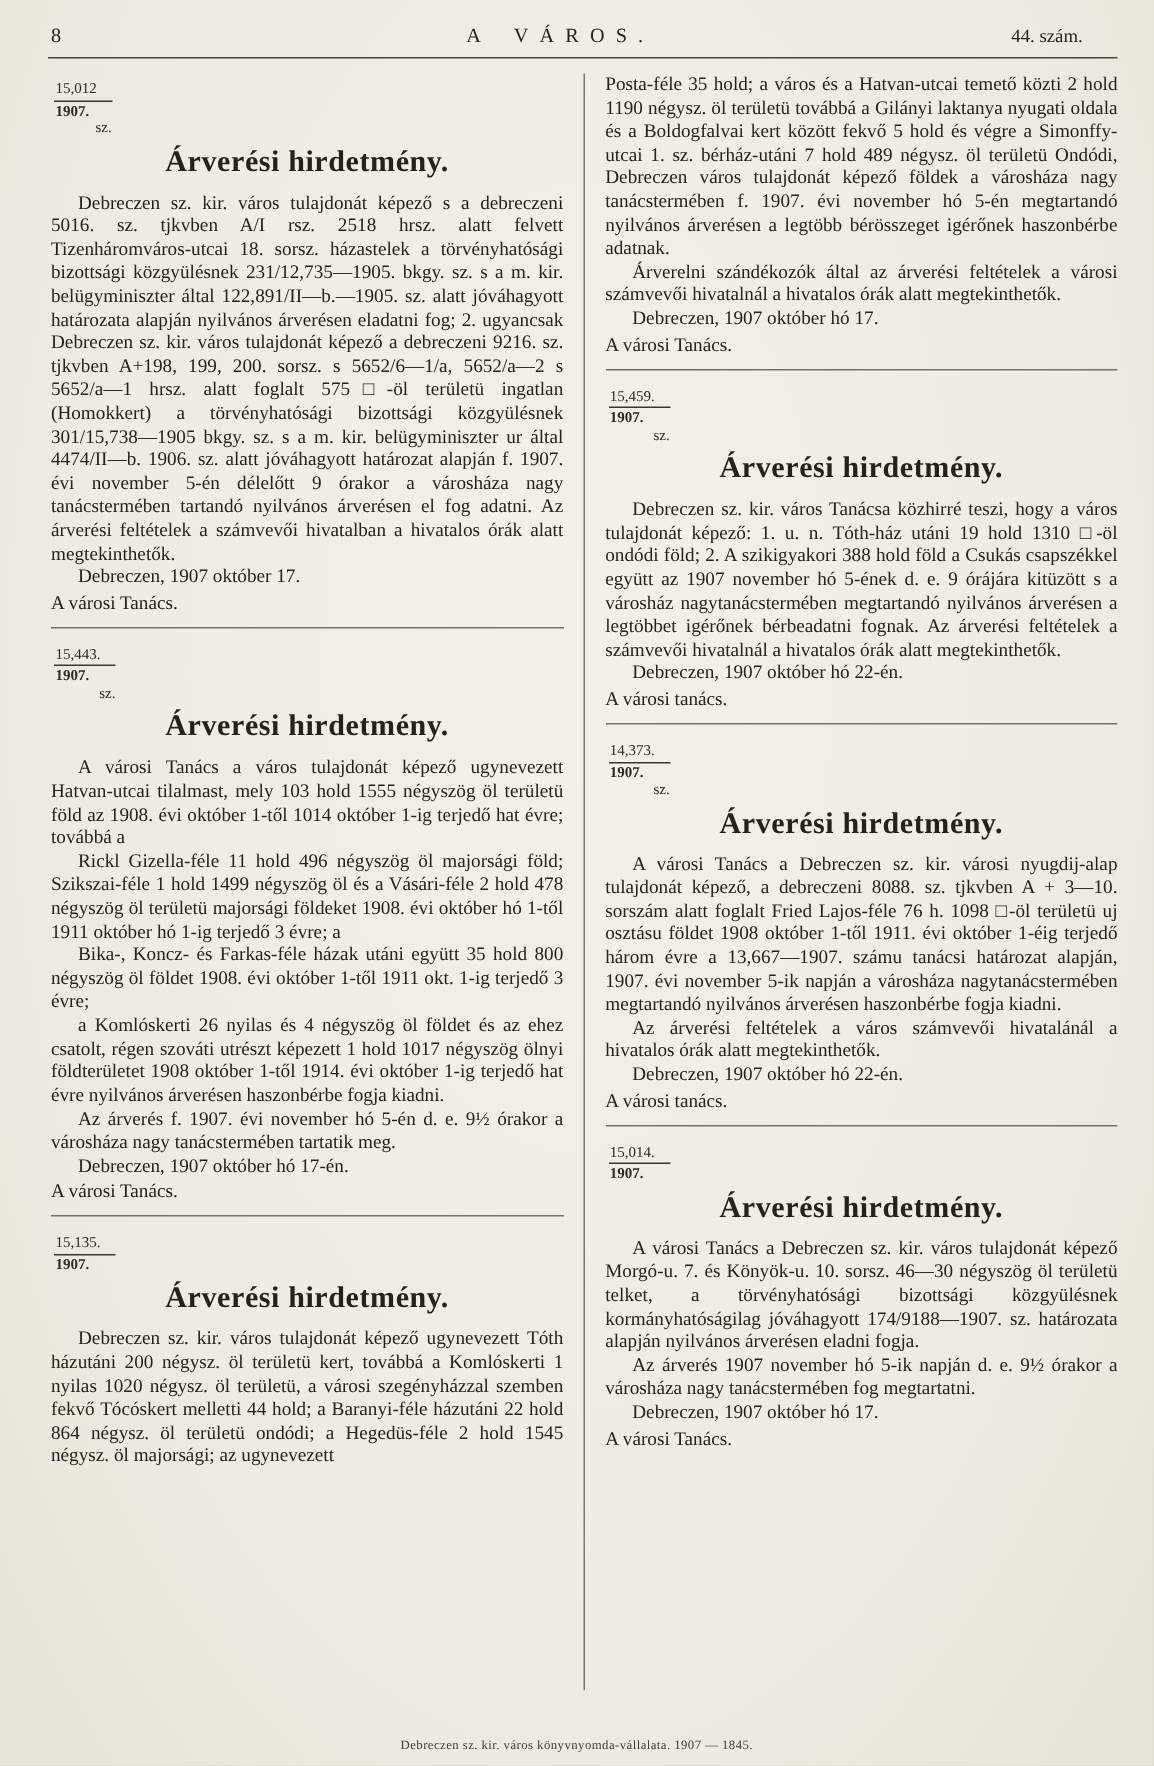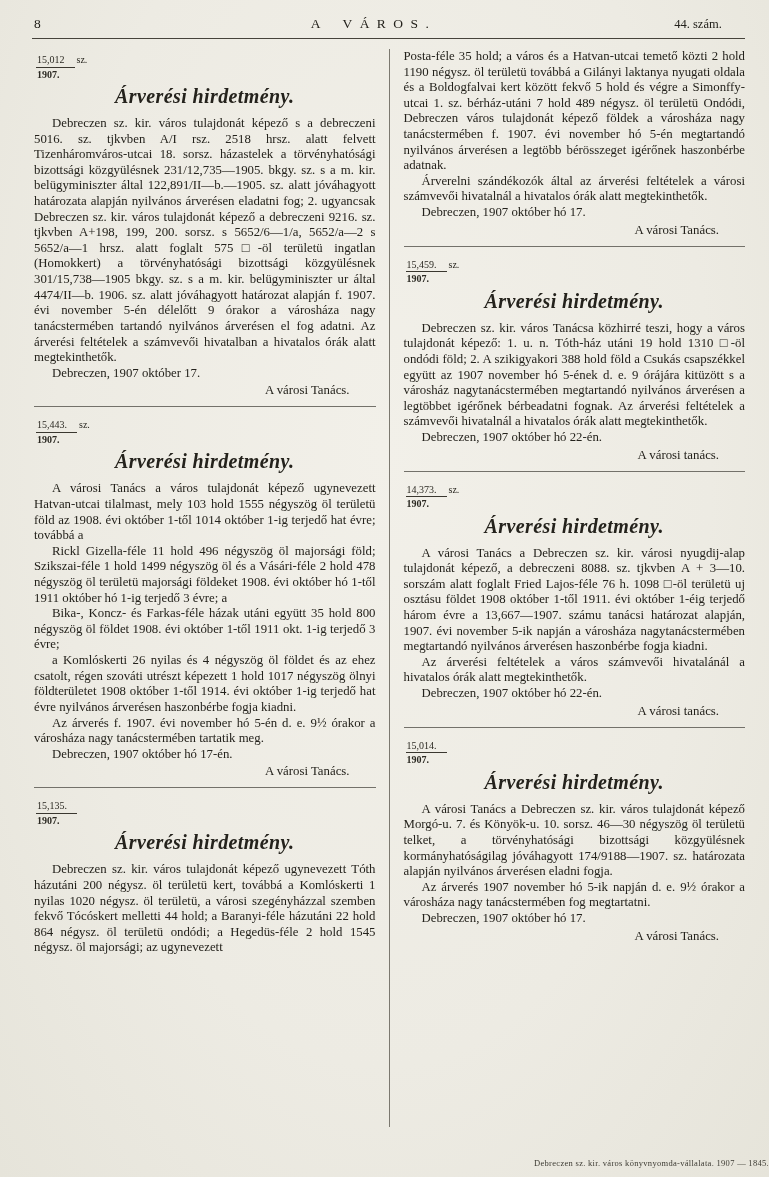--- a/index.html
+++ b/index.html
@@ -50,58 +50,57 @@
   .col-left  { padding-right: 13px; border-right: 1px solid #7b786f; }
   .col-right { padding-left: 14px; }
   
   .notice { margin-bottom: 4px; }
   .notice-sep {
     border-top: 1px solid #73716a;
     margin: 8px 0 7px 0;
   }
   .ref {
     display: inline-flex;
-    align-items: flex-start;
+    align-items: flex-end;
     font-size: 10px;
     line-height: 1.15;
     margin: 4px 0 1px 2px;
     color: #2b2922;
+    flex-direction: column;
   }
   .ref-frac { display: inline-block; }
   .ref-no   { display: block; border-bottom: 1px solid #3a372f; padding: 0 10px 1px 1px; }
   .ref-year { display: block; padding: 1px 10px 0 1px; font-weight: bold; }
   .ref-abbr { margin-left: 2px; }
   .notice-title {
     margin: 4px 0 8px 0;
     text-align: center;
     font-size: 20px;
     font-weight: bold;
     letter-spacing: 0.4px;
-    font-style: italic;
   }
   .notice p {
     margin: 0;
     font-size: 12.8px;
     line-height: 1.22;
     text-align: justify;
     text-indent: 18px;
   }
   .notice p.cont { text-indent: 0; }
   .signature {
-    text-align: right;
     font-size: 12.8px;
     padding-right: 26px;
     margin: 2px 0 5px 0;
   }
   
   .footer {
     position: absolute;
     left: 0; right: 0;
     bottom: 9px;
-    text-align: right;
+    text-align: center;
     font-size: 8.5px;
     letter-spacing: 0.3px;
     color: #3d3b33;
   }
 </style>
 </head>
 <body>
 
 <div class="page">
 

